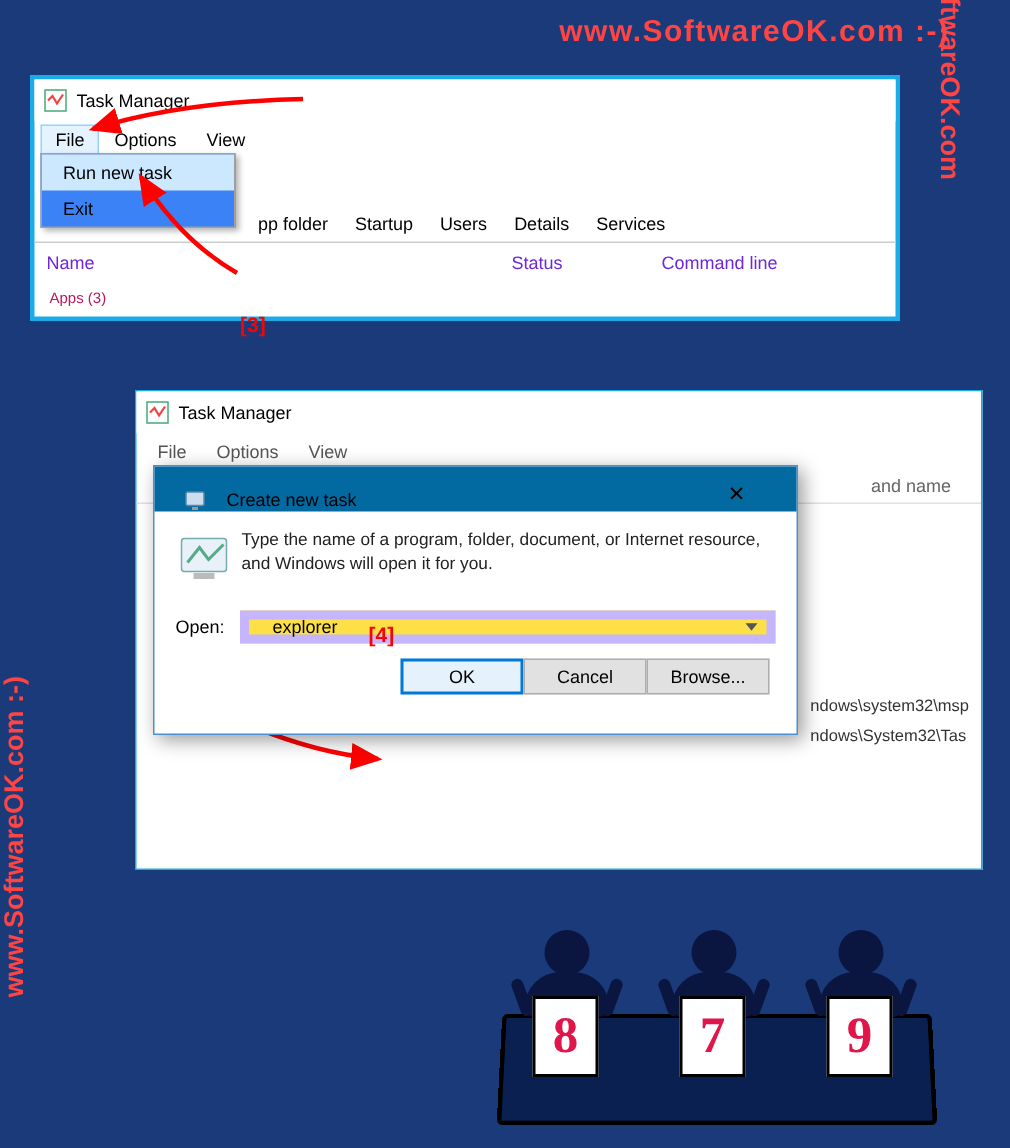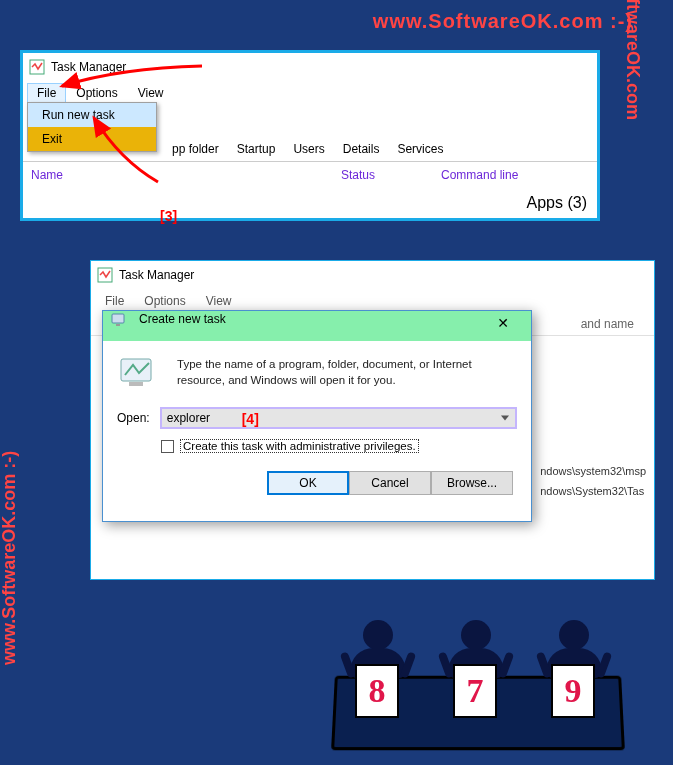--- a/index.html
+++ b/index.html
@@ -12,52 +12,52 @@
     .watermark-big { position: absolute; top: 380px; left: 50%; transform: translateX(-50%); color: rgba(255,255,255,0.15); font-size: 48px; font-weight: bold; font-style: italic; font-family: Georgia, serif; }
     
     
     .window1 { position: absolute; top: 50px; left: 20px; width: 580px; background: #fff; border: 3px solid #1aabe8; }
     .titlebar { display: flex; align-items: center; height: 28px; padding: 0 6px; background: #fff; font-size: 12px; }
     .titlebar-icon { width: 16px; height: 16px; margin-right: 6px; display: inline-flex; align-items: center; justify-content: center; }
     .titlebar-icon svg { width: 16px; height: 16px; }
     .menubar { display: flex; padding: 2px 4px; font-size: 12px; }
     .menubar .menu-item { padding: 3px 10px; cursor: default; position: relative; }
     .menubar .menu-item.open { background: #e5f3ff; border: 1px solid #99d1ff; padding: 2px 9px; }
-    .dropdown { position: absolute; top: 100%; left: -1px; background: #eab308; border: 1px solid #a0a0a0; box-shadow: 2px 2px 4px rgba(0,0,0,0.3); min-width: 130px; z-index: 10; }
+    .dropdown { position: absolute; top: 100%; left: -1px; background: #3b82f6; border: 1px solid #a0a0a0; box-shadow: 2px 2px 4px rgba(0,0,0,0.3); min-width: 130px; z-index: 10; }
     .dropdown-item { padding: 5px 14px; font-size: 12px; cursor: default; }
     .dropdown-item.hover { background: #cce8ff; }
     .tabs { display: flex; border-bottom: 1px solid #ccc; font-size: 12px; margin-top: 32px; padding-left: 140px; }
     .tab { padding: 4px 8px; border: 1px solid transparent; }
     .columns { display: flex; padding: 6px 8px; font-size: 12px; color: #6d28d9; }
     .columns .col-name { width: 310px; }
     .columns .col-status { width: 100px; }
-    .apps-row { padding: 6px 10px; font-size: 16px; color: #000000; text-align: right; }
+    .apps-row { padding: 6px 10px; font-size: 10px; color: #be185d; }
     
     
     .anno { position: absolute; color: #ff0000; font-weight: bold; font-size: 14px; }
     .arrow { position: absolute; z-index: 20; }
     
     
     .window2 { position: absolute; top: 260px; left: 90px; width: 565px; height: 320px; background: #fff; border: 1px solid #1aabe8; }
     .window2 .menubar .menu-item { color: #555; }
     .col2 { display: flex; padding: 4px 8px; font-size: 12px; color: #666; border-bottom: 1px solid #e0e0e0; }
     .bg-paths { position: absolute; right: 8px; top: 200px; font-size: 11px; color: #333; line-height: 20px; }
     
     
     .dialog { position: absolute; top: 310px; left: 102px; width: 430px; background: #fff; border: 1px solid #4a90d0; box-shadow: 3px 3px 12px rgba(0,0,0,0.4); z-index: 30; }
-    .dialog-titlebar { display: flex; align-items: flex-start; justify-content: space-between; height: 30px; padding: 0 8px; background: #86efac; font-size: 12px; }
+    .dialog-titlebar { display: flex; align-items: flex-end; justify-content: space-between; height: 30px; padding: 0 20px; background: #0369a1; font-size: 12px; }
     .dialog-titlebar-left { display: flex; align-items: center; gap: 6px; }
     .close-btn { width: 40px; height: 24px; display: flex; align-items: center; justify-content: center; font-size: 14px; cursor: default; }
     .dialog-body { padding: 12px 14px; font-size: 12px; }
-    .dialog-row1 { display: flex; gap: 20px; align-items: center; margin-bottom: 14px; }
+    .dialog-row1 { display: flex; gap: 4px; align-items: flex-start; margin-bottom: 14px; }
     .run-icon { width: 40px; height: 40px; flex-shrink: 0; }
     .dialog-desc { font-size: 11.5px; color: #222; line-height: 1.35; }
     .dialog-row2 { display: flex; align-items: center; gap: 10px; margin-bottom: 10px; }
     .open-label { font-size: 12px; }
-    .combo { flex: 1; height: 22px; border: 2px solid #c4b5fd; padding: 0 20px 0 5px; font-size: 12px; background: #e5e5e5; position: relative; display: flex; align-items: center; }
+    .combo { flex: 1; height: 22px; border: 6px solid #c4b5fd; padding: 0 20px 0 16px; font-size: 12px; background: #fde047; position: relative; display: flex; align-items: center; }
     .combo::after { content: ""; position: absolute; right: 6px; top: 50%; transform: translateY(-50%); border-left: 4px solid transparent; border-right: 4px solid transparent; border-top: 5px solid #555; }
     .dialog-row3 { display: flex; align-items: center; gap: 6px; padding-left: 44px; margin-bottom: 18px; font-size: 11.5px; }
     .checkbox { width: 13px; height: 13px; border: 1px solid #555; }
     .admin-label { border: 1px dotted #333; padding: 0 2px; }
     .dialog-buttons { display: flex; justify-content: flex-end; padding: 0 4px 14px 4px; }
     .dlg-btn { width: 82px; height: 24px; font-size: 12px; background: #e1e1e1; border: 1px solid #adadad; display: flex; align-items: center; justify-content: center; }
     .dlg-btn.ok { border: 2px solid #0078d7; background: #e5f1fb; }
     
     
     .judges { position: absolute; bottom: 15px; right: 50px; width: 290px; height: 180px; }
@@ -187,24 +187,20 @@
       </div>
       <div class="dialog-desc">Type the name of a program, folder, document, or Internet resource, and Windows will open it for you.</div>
     </div>
     <div class="dialog-row2">
       <span class="open-label">Open:</span>
       <div class="combo">
         <span>explorer</span>
         <span class="anno" style="position:absolute; left:80px; top:2px;">[4]</span>
       </div>
     </div>
-    <div class="dialog-row3">
-      <div class="checkbox"></div>
-      <span class="admin-label">Create this task with administrative privileges.</span>
-    </div>
     <div class="dialog-buttons">
       <div class="dlg-btn ok">OK</div>
       <div class="dlg-btn">Cancel</div>
       <div class="dlg-btn">Browse...</div>
     </div>
   </div>
 </div>
 
 <div class="anno" style="top:460px; left:120px;">[5]</div>
 <svg class="arrow" style="top:466px; left:140px;" width="120" height="50">

